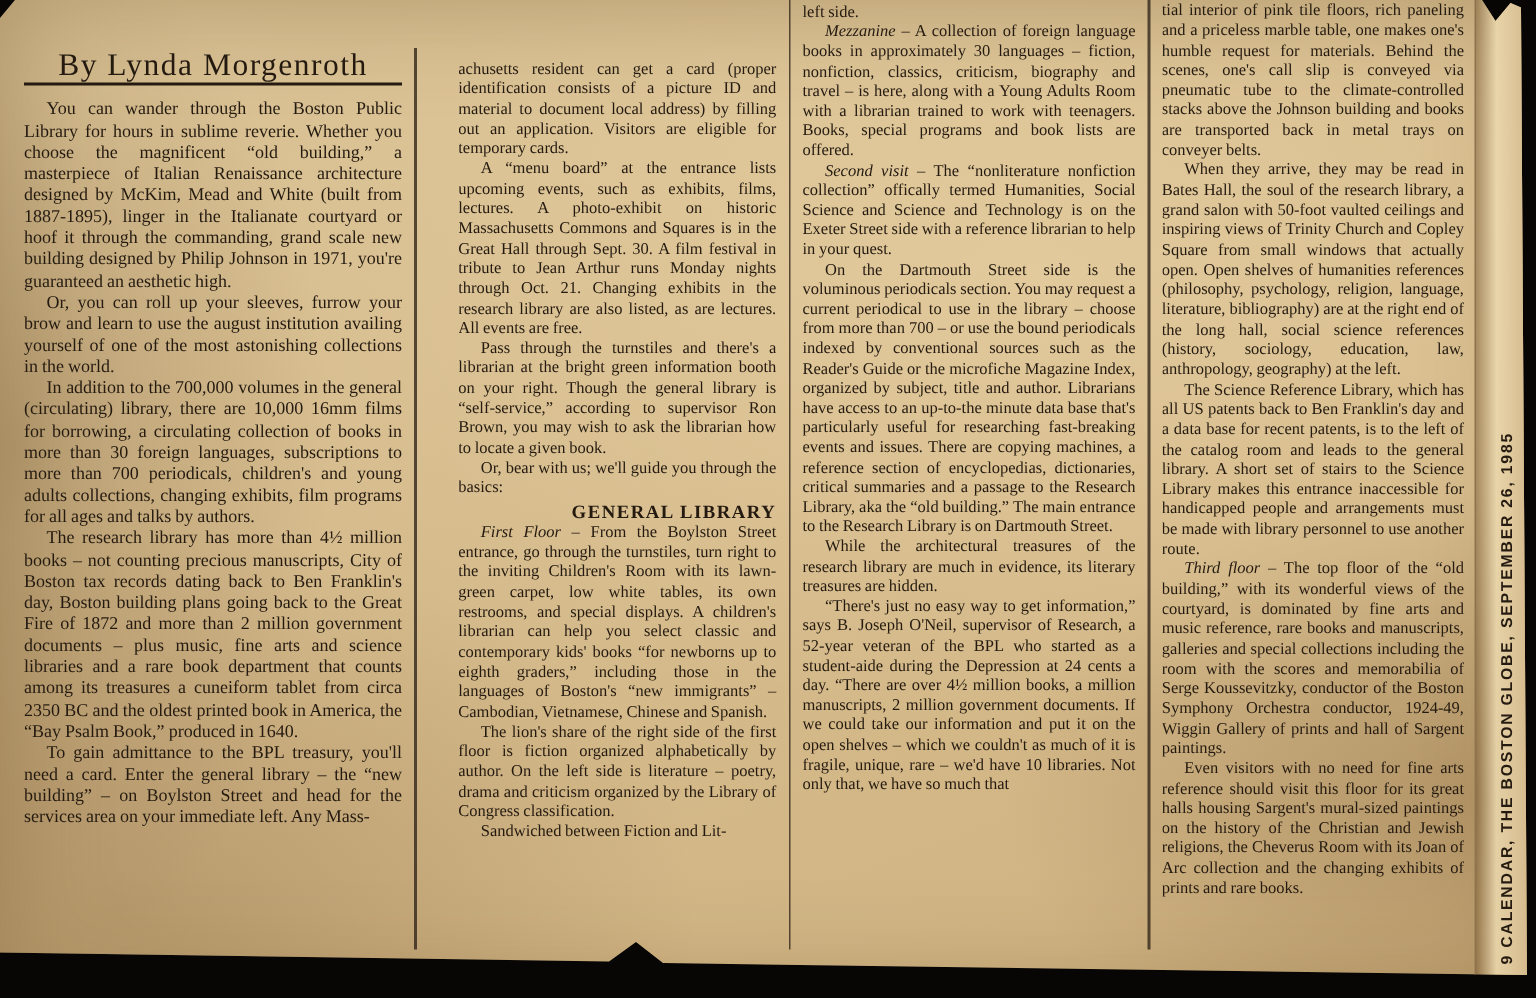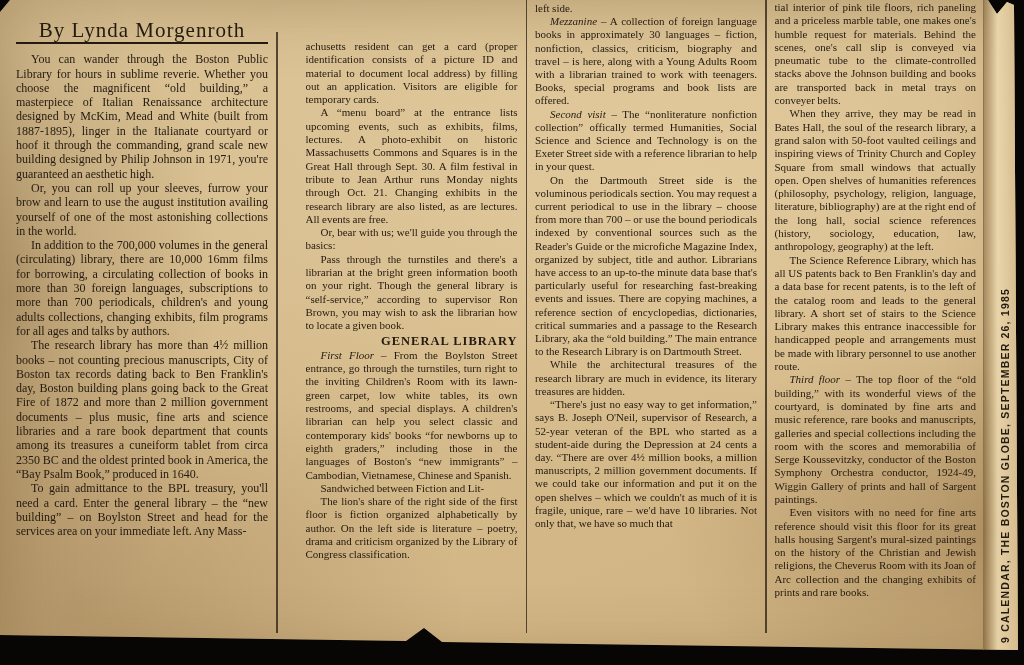--- a/index.html
+++ b/index.html
@@ -32,21 +32,21 @@
     font-family:"Liberation Sans", sans-serif;
     font-weight:bold;font-size:10.5px;letter-spacing:1.2px;
     color:#241a10;white-space:nowrap;
   }
   .content{
     position:absolute;left:16px;top:0;right:48px;bottom:18px;
     display:flex;align-items:stretch;overflow:hidden;
     color:#241a10;
   }
   .col{overflow:hidden;}
-  .col-1{flex:0 0 252px;padding-top:23px;font-size:12px;line-height:14.3px;}
+  .col-1{flex:0 0 252px;padding-top:36px;font-size:12px;line-height:14.3px;}
   .col-2{flex:0 0 212px;padding-top:40px;font-size:11px;line-height:13.3px;margin-left:20px;}
   .col-3{flex:0 0 222px;padding-top:2px;font-size:11px;line-height:13.2px;}
   .col-4{flex:1 1 auto;padding-top:1px;font-size:11px;line-height:13.3px;}
   .rule{flex:0 0 1.5px;background:#32271a;margin:0 8px 14px 8px;opacity:.8;}
   .rule-1{margin-top:32px;}
   .byline{
     font-size:21px;font-weight:normal;letter-spacing:1px;margin:0 0 8px 0;
     text-align:center;border-bottom:2px solid #241a10;padding:0 0 5px 0;
   }
   .para{margin:0;text-align:justify;text-indent:15px;hyphens:auto;word-spacing:-0.3px;}
@@ -67,26 +67,26 @@
         <p class="para">You can wander through the Boston Public Library for hours in sublime reverie. Whether you choose the magnificent “old building,” a masterpiece of Italian Renaissance architecture designed by McKim, Mead and White (built from 1887-1895), linger in the Italianate courtyard or hoof it through the commanding, grand scale new building designed by Philip Johnson in 1971, you're guaranteed an aesthetic high.</p>
         <p class="para">Or, you can roll up your sleeves, furrow your brow and learn to use the august institution availing yourself of one of the most astonishing collections in the world.</p>
         <p class="para">In addition to the 700,000 volumes in the general (circulating) library, there are 10,000 16mm films for borrowing, a circulating collection of books in more than 30 foreign languages, subscriptions to more than 700 periodicals, children's and young adults collections, changing exhibits, film programs for all ages and talks by authors.</p>
         <p class="para">The research library has more than 4½ million books – not counting precious manuscripts, City of Boston tax records dating back to Ben Franklin's day, Boston building plans going back to the Great Fire of 1872 and more than 2 million government documents – plus music, fine arts and science libraries and a rare book department that counts among its treasures a cuneiform tablet from circa 2350 BC and the oldest printed book in America, the “Bay Psalm Book,” produced in 1640.</p>
         <p class="para">To gain admittance to the BPL treasury, you'll need a card. Enter the general library – the “new building” – on Boylston Street and head for the services area on your immediate left. Any Mass-</p>
       </div>
       <div class="rule rule-1"></div>
       <div class="col col-2">
         <p class="para cont">achusetts resident can get a card (proper identification consists of a picture ID and material to document local address) by filling out an application. Visitors are eligible for temporary cards.</p>
         <p class="para">A “menu board” at the entrance lists upcoming events, such as exhibits, films, lectures. A photo-exhibit on historic Massachusetts Commons and Squares is in the Great Hall through Sept. 30. A film festival in tribute to Jean Arthur runs Monday nights through Oct. 21. Changing exhibits in the research library are also listed, as are lectures. All events are free.</p>
+        <p class="para">Pass through the turnstiles and there's a librarian at the bright green information booth on your right. Though the general library is “self-service,” according to supervisor Ron Brown, you may wish to ask the librarian how to locate a given book.</p>
         <p class="para">Or, bear with us; we'll guide you through the basics:</p>
-        <p class="para">Pass through the turnstiles and there's a librarian at the bright green information booth on your right. Though the general library is “self-service,” according to supervisor Ron Brown, you may wish to ask the librarian how to locate a given book.</p>
         <h2 class="section-heading">GENERAL LIBRARY</h2>
         <p class="para"><span class="floor-label">First Floor</span> <span>– From the Boylston Street entrance, go through the turnstiles, turn right to the inviting Children's Room with its lawn-green carpet, low white tables, its own restrooms, and special displays. A children's librarian can help you select classic and contemporary kids' books “for newborns up to eighth graders,” including those in the languages of Boston's “new immigrants” – Cambodian, Vietnamese, Chinese and Spanish.</span></p>
+        <p class="para">The lion's share of the right side of the first floor is fiction organized alphabetically by author. On the left side is literature – poetry, drama and criticism organized by the Library of Congress classification.</p>
         <p class="para">Sandwiched between Fiction and Lit-</p>
-        <p class="para">The lion's share of the right side of the first floor is fiction organized alphabetically by author. On the left side is literature – poetry, drama and criticism organized by the Library of Congress classification.</p>
       </div>
       <div class="rule"></div>
       <div class="col col-3">
         <p class="para cont">left side.</p>
         <p class="para"><span class="floor-label">Mezzanine</span> <span>– A collection of foreign language books in approximately 30 languages – fiction, nonfiction, classics, criticism, biography and travel – is here, along with a Young Adults Room with a librarian trained to work with teenagers. Books, special programs and book lists are offered.</span></p>
         <p class="para"><span class="floor-label">Second visit</span> <span>– The “nonliterature nonfiction collection” offically termed Humanities, Social Science and Science and Technology is on the Exeter Street side with a reference librarian to help in your quest.</span></p>
         <p class="para">On the Dartmouth Street side is the voluminous periodicals section. You may request a current periodical to use in the library – choose from more than 700 – or use the bound periodicals indexed by conventional sources such as the Reader's Guide or the microfiche Magazine Index, organized by subject, title and author. Librarians have access to an up-to-the minute data base that's particularly useful for researching fast-breaking events and issues. There are copying machines, a reference section of encyclopedias, dictionaries, critical summaries and a passage to the Research Library, aka the “old building.” The main entrance to the Research Library is on Dartmouth Street.</p>
         <p class="para">While the architectural treasures of the research library are much in evidence, its literary treasures are hidden.</p>
         <p class="para">“There's just no easy way to get information,” says B. Joseph O'Neil, supervisor of Research, a 52-year veteran of the BPL who started as a student-aide during the Depression at 24 cents a day. “There are over 4½ million books, a million manuscripts, 2 million government documents. If we could take our information and put it on the open shelves – which we couldn't as much of it is fragile, unique, rare – we'd have 10 libraries. Not only that, we have so much that</p>
       </div>

